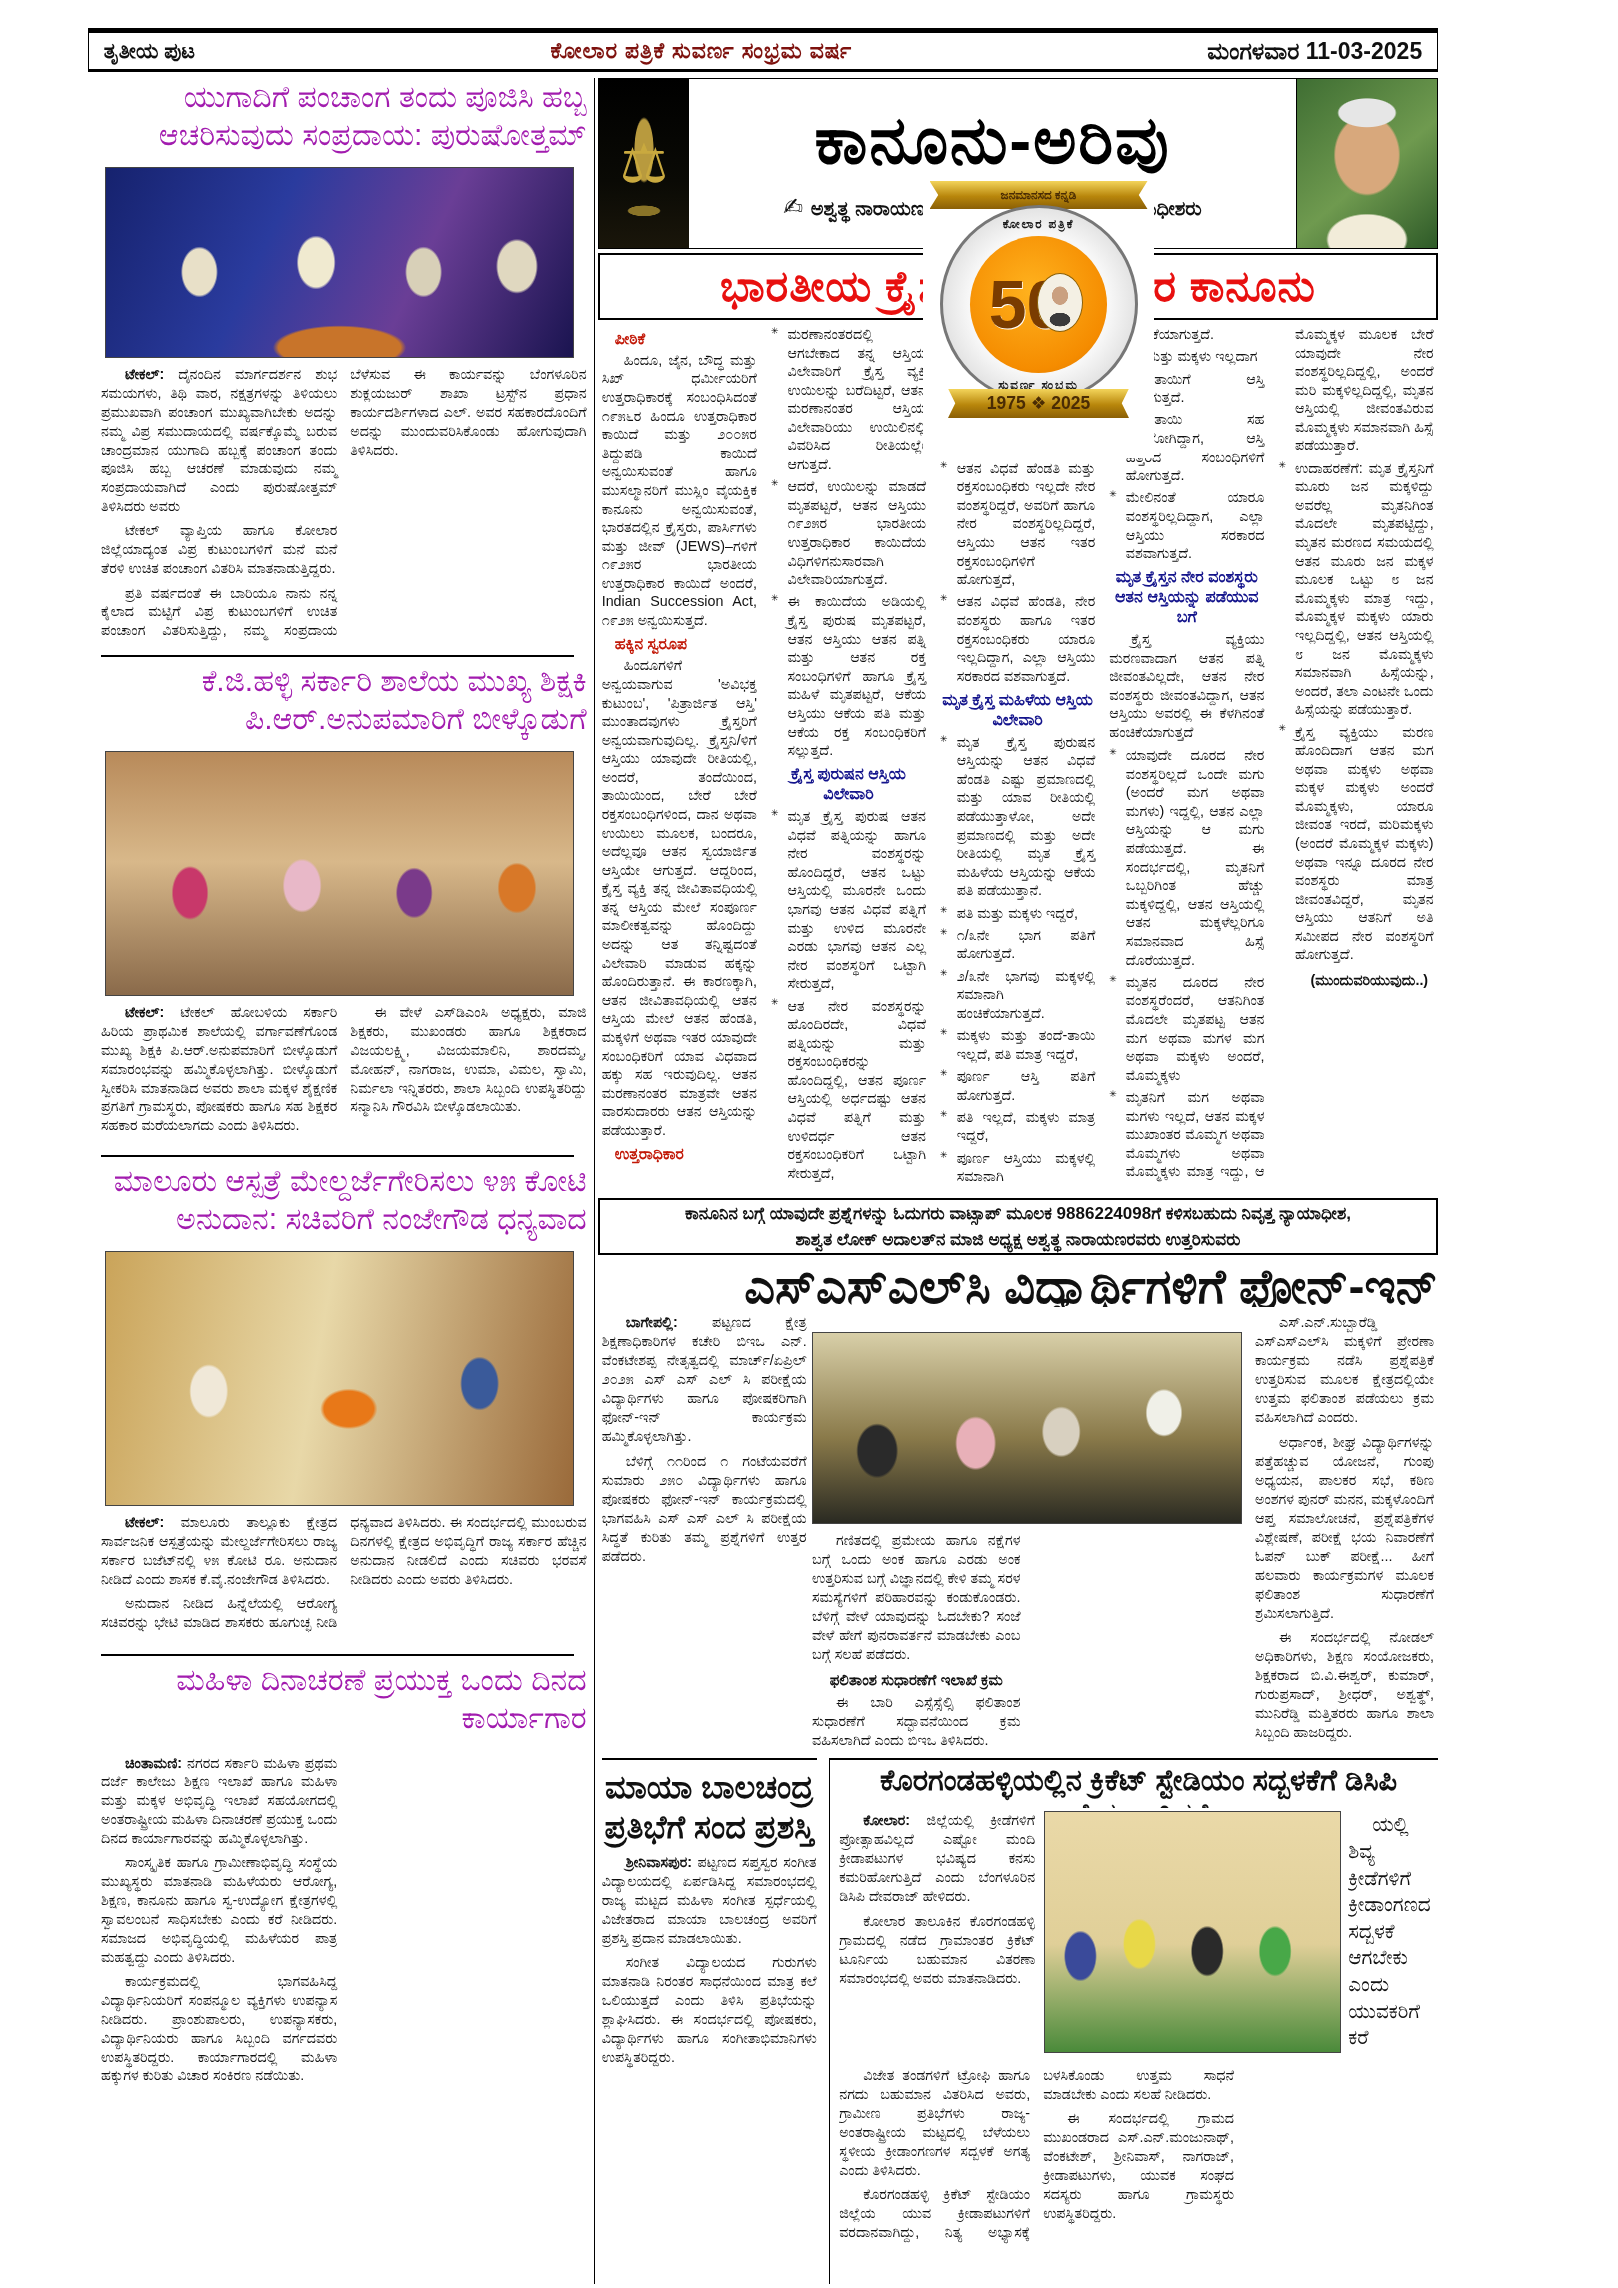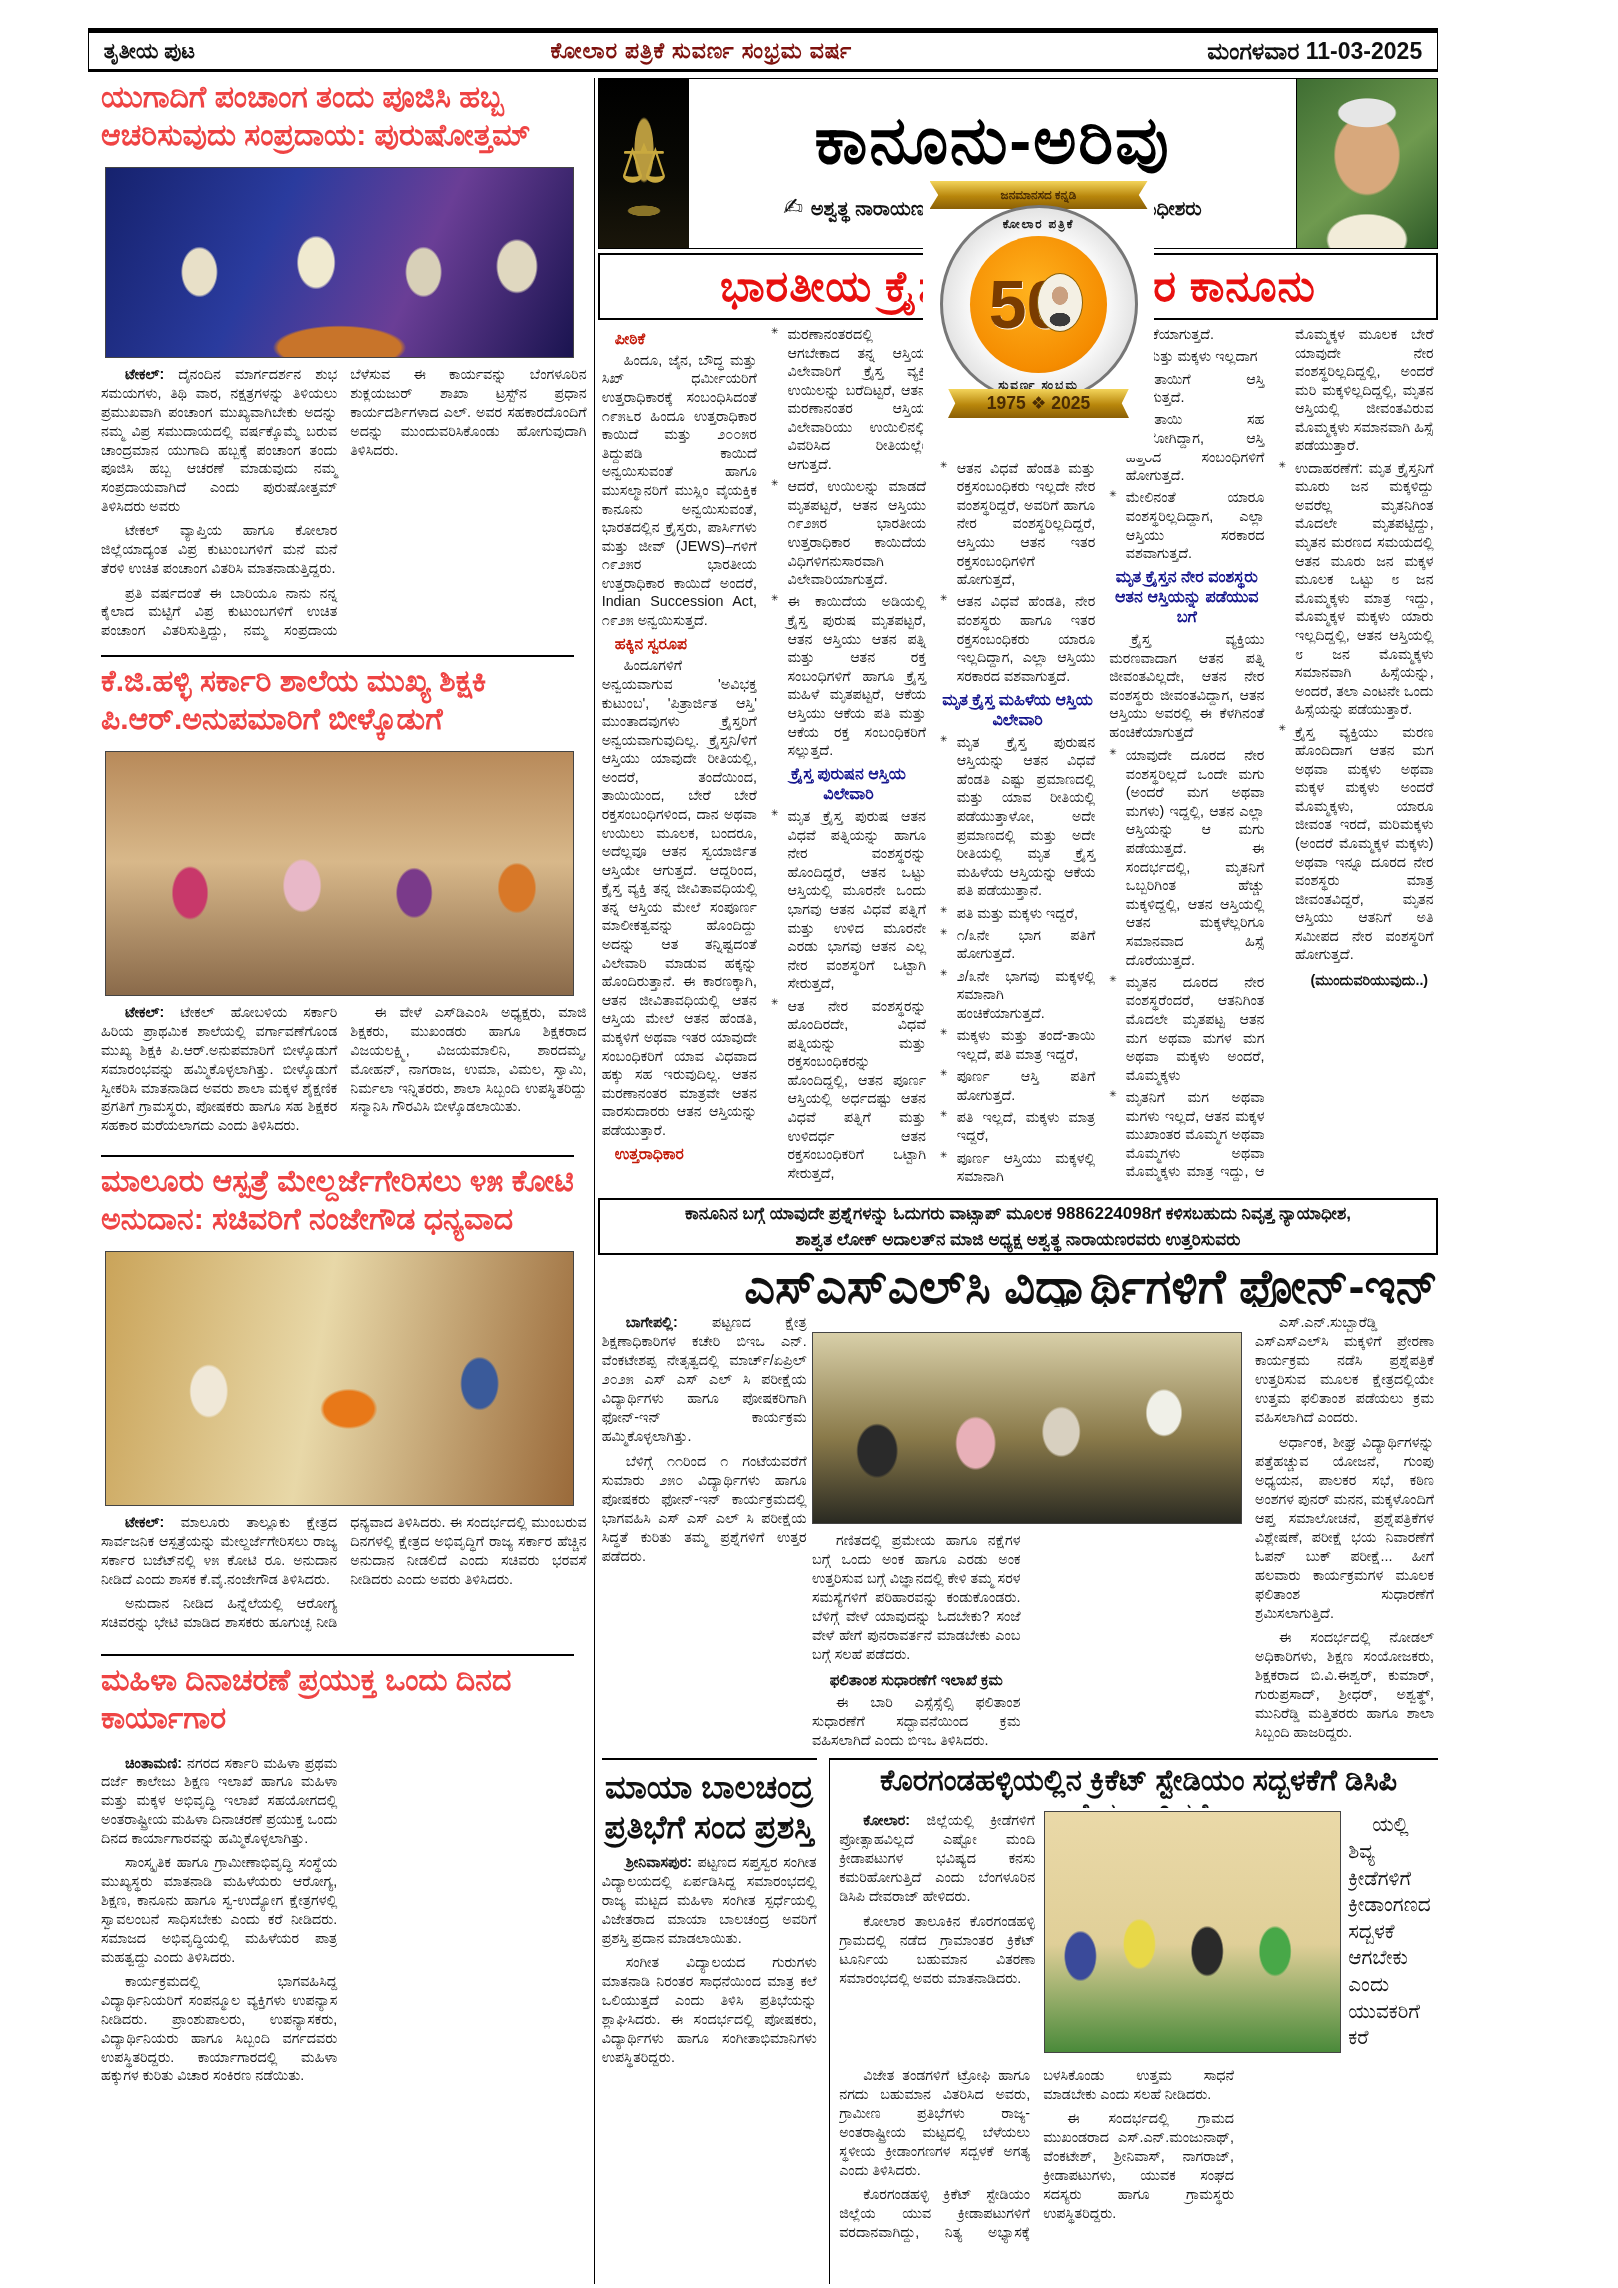--- a/index.html
+++ b/index.html
@@ -8,21 +8,21 @@
   
   .header-bar{position:absolute;left:88px;top:28px;width:1350px;height:44px;box-sizing:border-box;
     border:1.8px solid #000;border-top:5.5px solid #000;border-bottom:3.7px solid #000;
     display:flex;align-items:center;justify-content:space-between;padding:0 14.8px;background:#fff;}
   .header-bar .h-left{font-weight:bold;font-size:21px;}
   .header-bar .h-center{font-weight:bold;font-size:22px;color:#7e120e;letter-spacing:0.9px;}
   .header-bar .h-right{font-weight:bold;font-size:23px;}
   
   #left-col{position:absolute;left:88px;top:78px;width:507px;height:2206px;box-sizing:border-box;
     border-right:1.4px solid #000;padding:0 7.4px 0 13px;overflow:hidden;}
-  .lhead{font-weight:bold;text-align:left;line-height:1.25;color:#ef4444;}
+  .lhead{font-weight:normal;text-align:right;line-height:1.25;color:#a21caf;}
   .lhead.h33{font-size:30px;height:85px;overflow:hidden;}
   .photo{box-sizing:border-box;border:0.9px solid #444;}
   .body2col{column-count:2;column-gap:13px;column-fill:auto;overflow:hidden;
     font-size:14.3px;line-height:1.32;text-align:justify;}
   .para{margin:0 0 5.5px 0;text-indent:24px;}
   .para b{text-indent:0;}
   .hr{border-bottom:2.3px solid #000;margin:5.5px 0;}
   
   #right-col{position:absolute;left:598px;top:78px;width:840px;height:2206px;}
   .masthead{position:absolute;left:0;top:0;width:840px;height:171px;box-sizing:border-box;border:1.8px solid #000;

